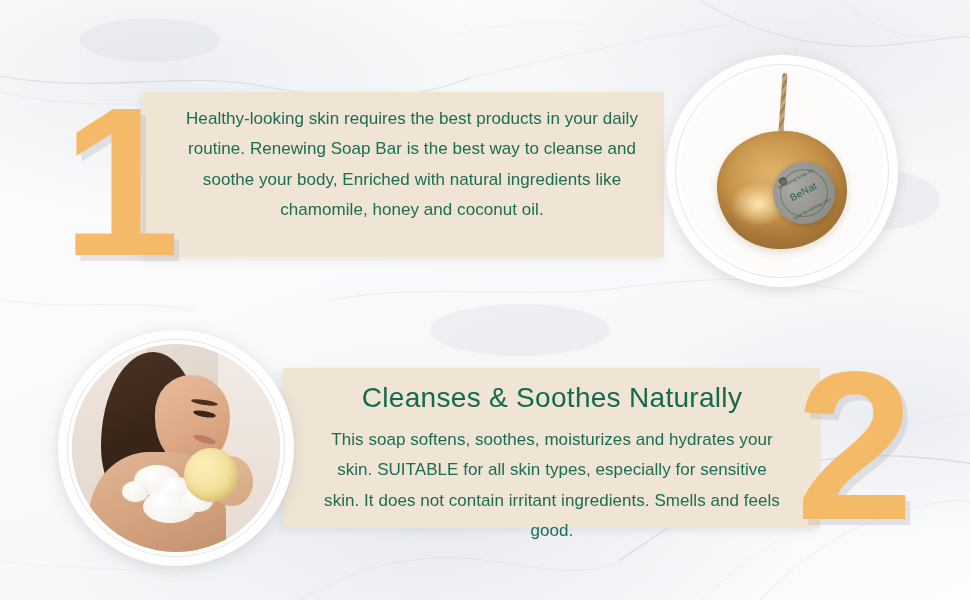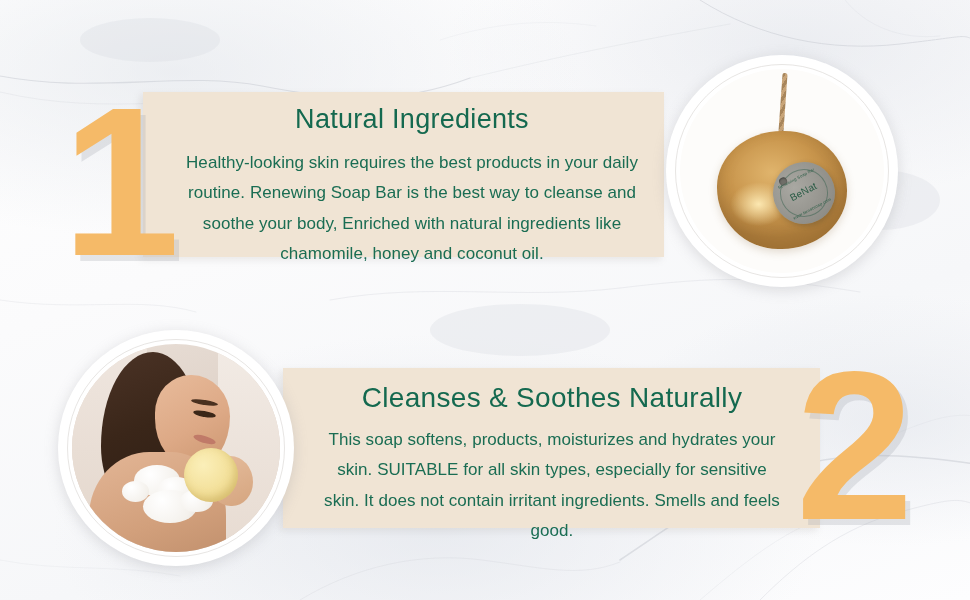--- a/index.html
+++ b/index.html
@@ -347,21 +347,20 @@
       <ellipse cx="520" cy="330" rx="90" ry="26"></ellipse>
       <ellipse cx="880" cy="200" rx="60" ry="30"></ellipse>
     </g>
   </svg>
 
   <div class="panel" id="panel-1"></div>
 
   <div class="numeral" id="numeral-1">1</div>
 
   <div class="textblock" id="text-1">
-    <div class="heading">Natural Ingredients</div>
     <div class="bodytext">Healthy-looking skin requires the best products in your daily routine. Renewing Soap Bar is the best way to cleanse and soothe your body, Enriched with natural ingredients like chamomile, honey and coconut oil.</div>
   </div>
 
   <div class="photo-circle" id="photo-soap">
     <div class="photo-inner">
       <div class="soap-string"></div>
       <div class="soap-body"></div>
       <div class="soap-tag">
         <div class="soap-tag-hole"></div>
         <div class="soap-tag-arc top">Renewing Soap Bar</div>
@@ -370,21 +369,21 @@
       </div>
     </div>
   </div>
 
   <div class="panel" id="panel-2"></div>
 
   <div class="numeral" id="numeral-2">2</div>
 
   <div class="textblock" id="text-2">
     <div class="heading">Cleanses &amp; Soothes Naturally</div>
-    <div class="bodytext">This soap softens, products, moisturizes and hydrates your skin. SUITABLE for all skin types, especially for sensitive skin. It does not contain irritant ingredients. Smells and feels good.</div>
+    <div class="bodytext">This soap softens, soothes, moisturizes and hydrates your skin. SUITABLE for all skin types, especially for sensitive skin. It does not contain irritant ingredients. Smells and feels good.</div>
   </div>
 
   <div class="photo-circle" id="photo-shower">
     <div class="photo-inner">
       <div class="sh-wall-l"></div>
       <div class="sh-wall-r"></div>
       <div class="sh-hair"></div>
       <div class="sh-face"></div>
       <div class="sh-brow"></div>
       <div class="sh-eye"></div>

